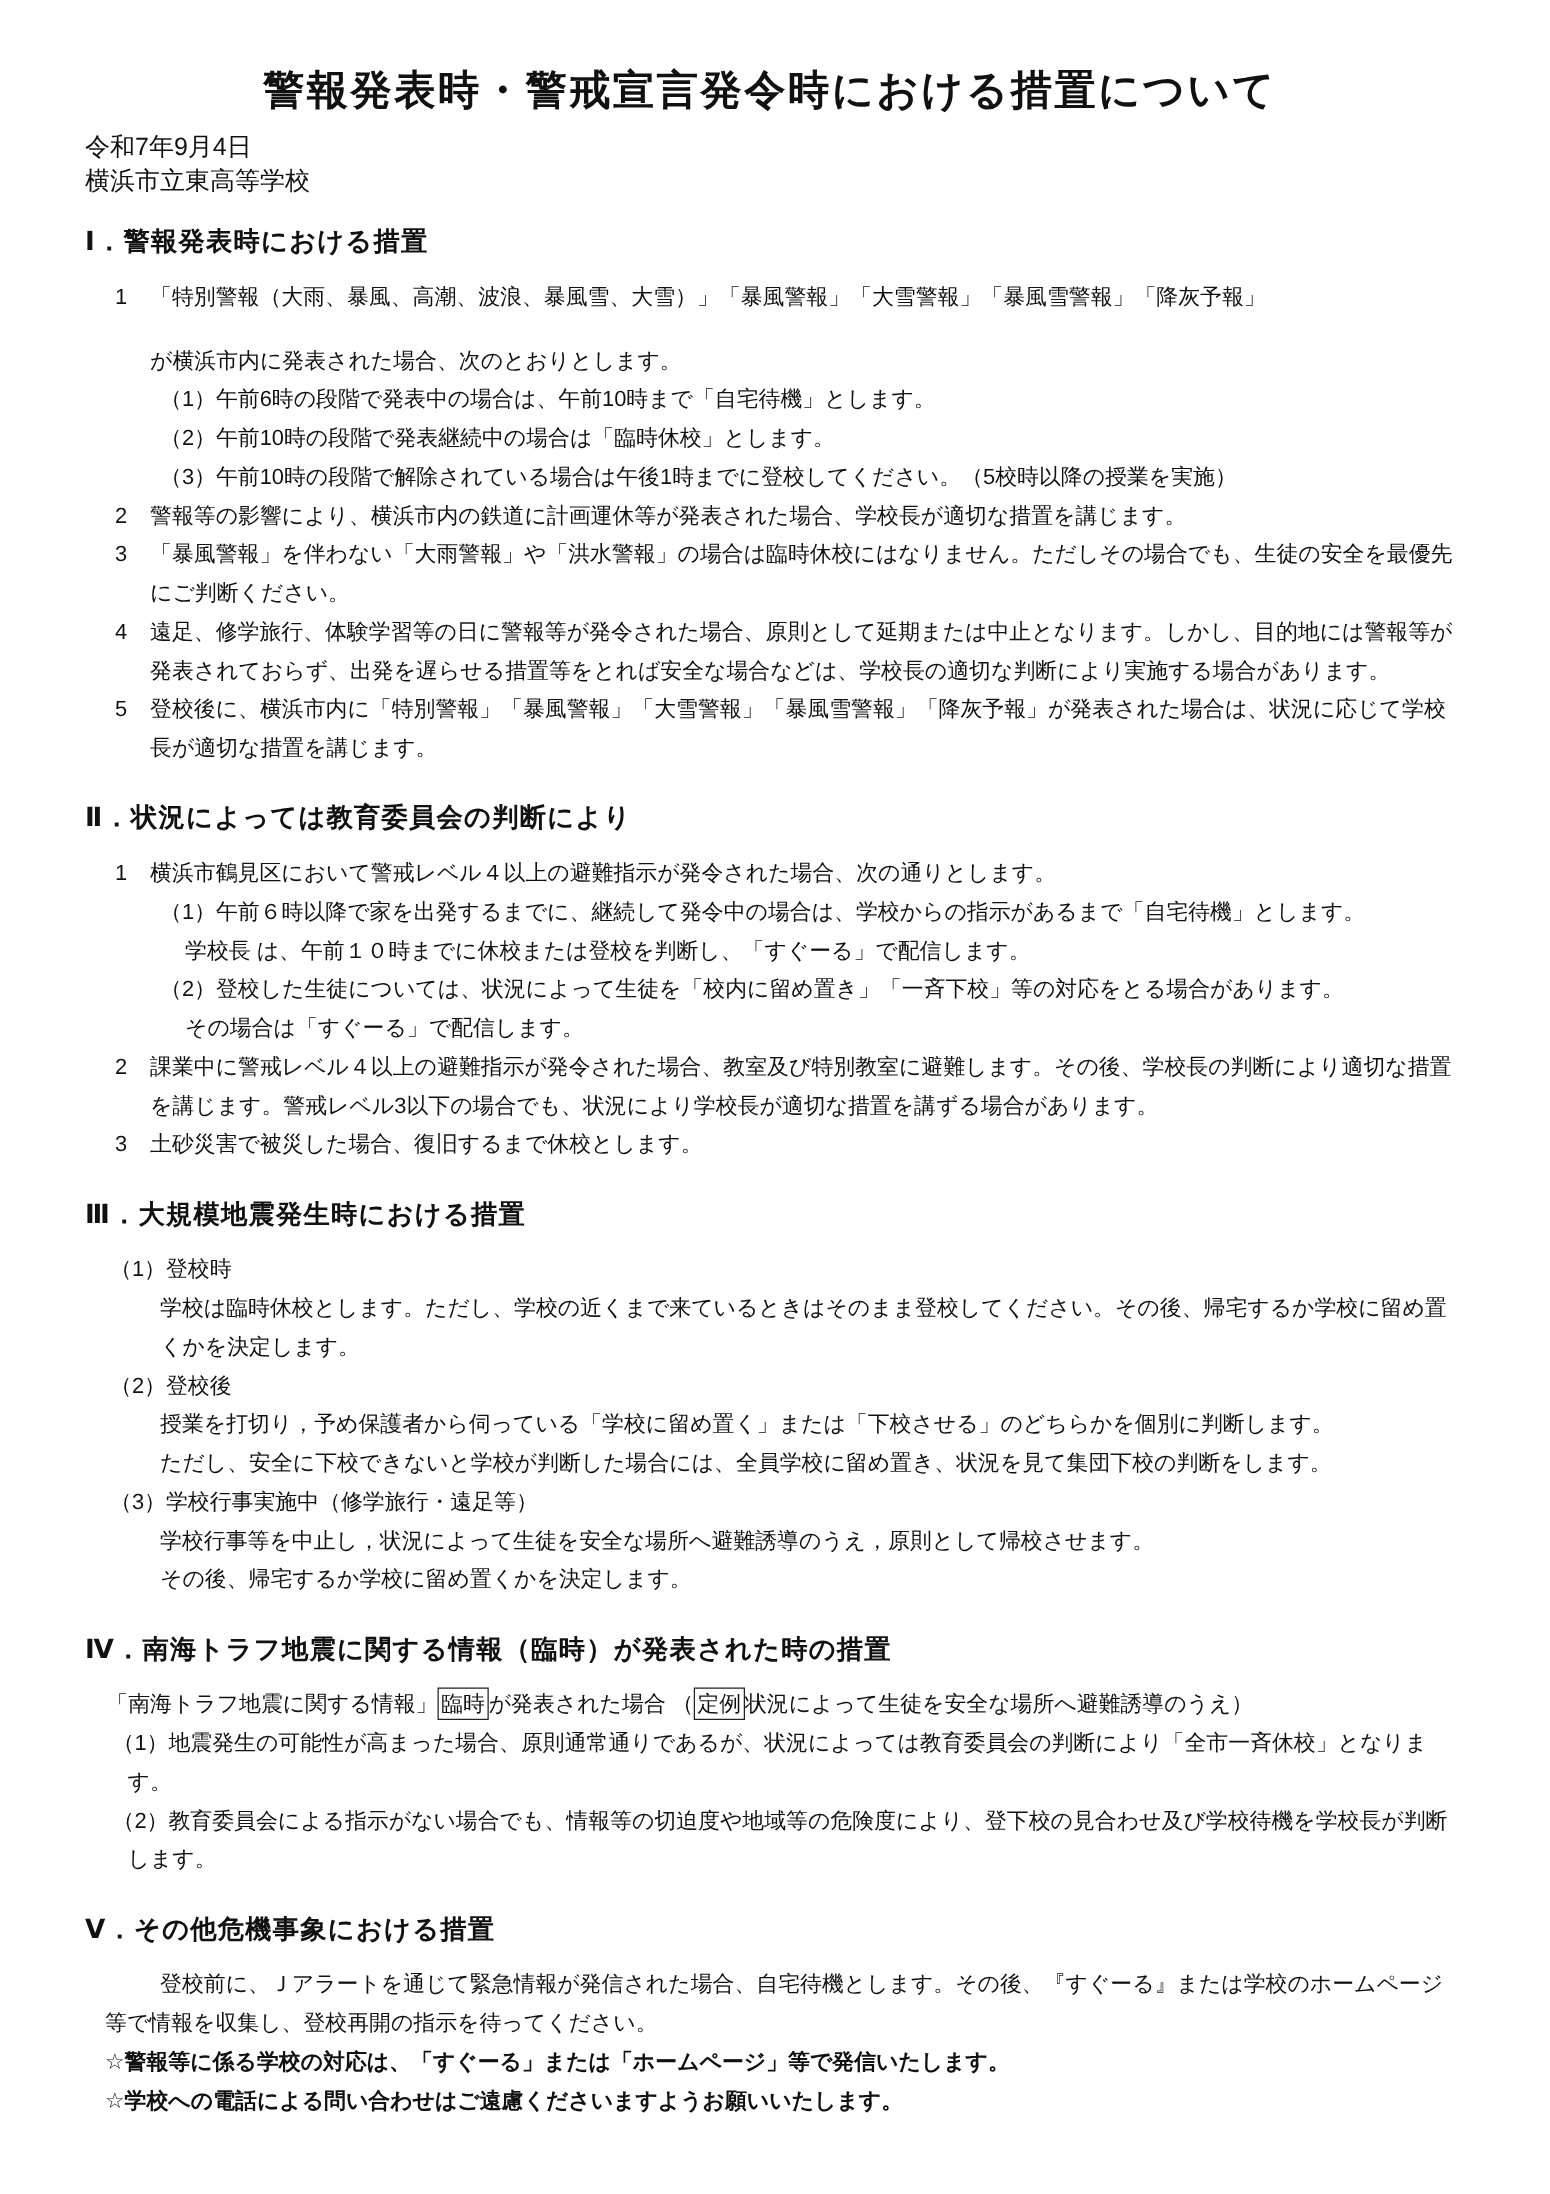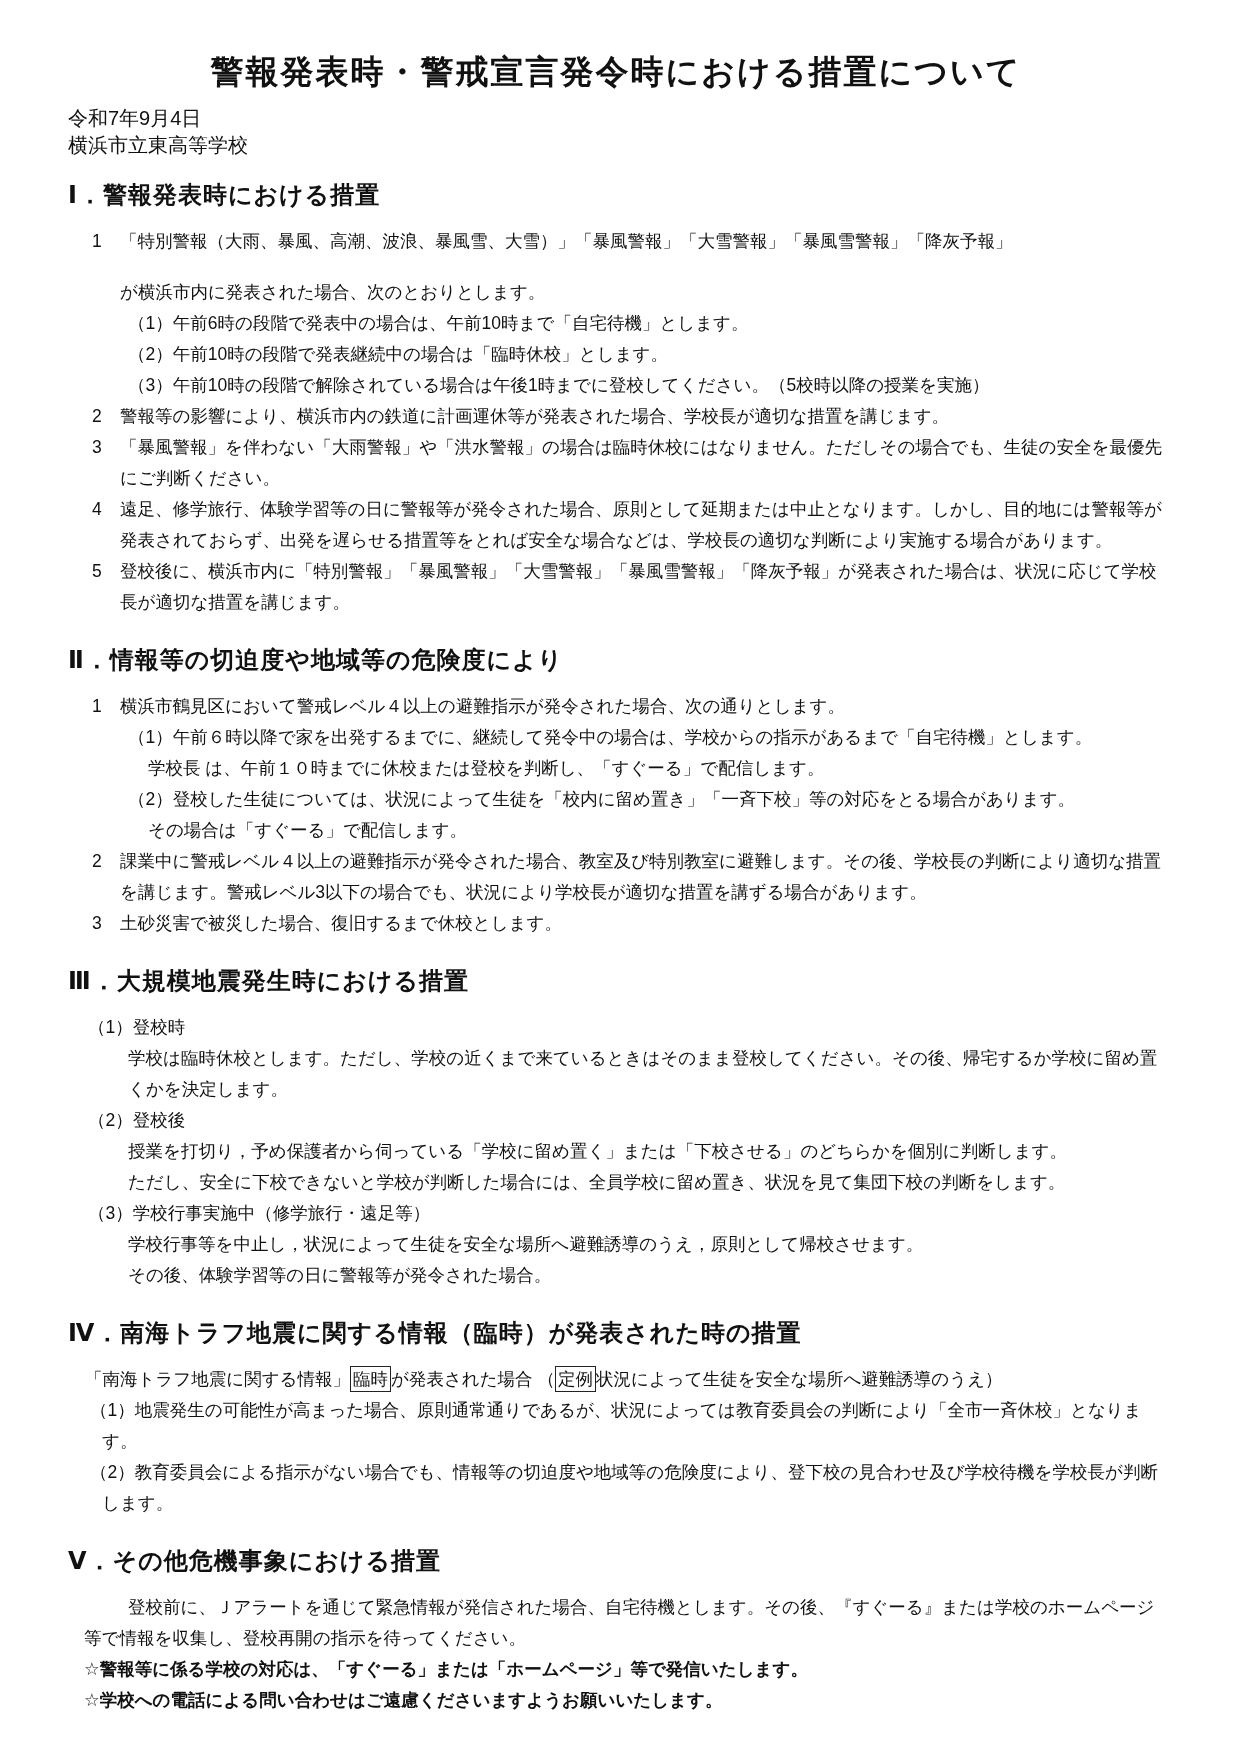--- a/index.html
+++ b/index.html
@@ -21,21 +21,21 @@
     font-weight: bold;
     letter-spacing: 2px;
   }
   .meta {
     text-align: left;
     font-size: 20px;
     line-height: 27px;
     margin-top: 10px;
   }
   .hsec {
-    font-size: 24px;
+    font-size: 21px;
     font-weight: bold;
     margin: 26px 0 15px 0;
     letter-spacing: 1px;
   }
   .hsec.first { margin-top: 20px; }
   .ln {
     font-size: 17.5px;
     line-height: 31px;
   }
   
@@ -107,21 +107,21 @@
   <div class="item">
     <span class="num">4</span>
     <div class="ln">遠足、修学旅行、体験学習等の日に警報等が発令された場合、原則として延期または中止となります。しかし、目的地には警報等が発表されておらず、出発を遅らせる措置等をとれば安全な場合などは、学校長の適切な判断により実施する場合があります。</div>
   </div>
 
   <div class="item">
     <span class="num">5</span>
     <div class="ln">登校後に、横浜市内に「特別警報」「暴風警報」「大雪警報」「暴風雪警報」「降灰予報」が発表された場合は、状況に応じて学校長が適切な措置を講じます。</div>
   </div>
 
-  <h2 class="hsec">Ⅱ．情報等の切迫度や地域等の危険度により</h2>
+  <h2 class="hsec">Ⅱ．状況によっては教育委員会の判断により</h2>
 
   <div class="item">
     <span class="num">1</span>
     <div class="ln">横浜市鶴見区において警戒レベル４以上の避難指示が発令された場合、次の通りとします。</div>
     <div class="ln sub">（1）午前６時以降で家を出発するまでに、継続して発令中の場合は、学校からの指示があるまで「自宅待機」とします。</div>
     <div class="ln sub-cont">学校長 は、午前１０時までに休校または登校を判断し、「すぐーる」で配信します。</div>
     <div class="ln sub">（2）登校した生徒については、状況によって生徒を「校内に留め置き」「一斉下校」等の対応をとる場合があります。</div>
     <div class="ln sub-cont">その場合は「すぐーる」で配信します。</div>
   </div>
 
@@ -140,21 +140,21 @@
 
   <div class="ln s3-label">（1）登校時</div>
   <div class="ln s3-para">学校は臨時休校とします。ただし、学校の近くまで来ているときはそのまま登校してください。その後、帰宅するか学校に留め置くかを決定します。</div>
 
   <div class="ln s3-label">（2）登校後</div>
   <div class="ln s3-para">授業を打切り，予め保護者から伺っている「学校に留め置く」または「下校させる」のどちらかを個別に判断します。</div>
   <div class="ln s3-para">ただし、安全に下校できないと学校が判断した場合には、全員学校に留め置き、状況を見て集団下校の判断をします。</div>
 
   <div class="ln s3-label">（3）学校行事実施中（修学旅行・遠足等）</div>
   <div class="ln s3-para">学校行事等を中止し，状況によって生徒を安全な場所へ避難誘導のうえ，原則として帰校させます。</div>
-  <div class="ln s3-para">その後、体験学習等の日に警報等が発令された場合。</div>
+  <div class="ln s3-para">その後、帰宅するか学校に留め置くかを決定します。</div>
 
   <h2 class="hsec">Ⅳ．南海トラフ地震に関する情報（臨時）が発表された時の措置</h2>
 
   <div class="ln s4-intro">
     <span>「南海トラフ地震に関する情報」</span><span class="boxed">臨時</span><span>が発表された場合 （</span><span class="boxed">定例</span><span>状況によって生徒を安全な場所へ避難誘導のうえ）</span>
   </div>
 
   <div class="ln s4-sub">（1）地震発生の可能性が高まった場合、原則通常通りであるが、状況によっては教育委員会の判断により「全市一斉休校」となります。</div>
   <div class="ln s4-sub">（2）教育委員会による指示がない場合でも、情報等の切迫度や地域等の危険度により、登下校の見合わせ及び学校待機を学校長が判断します。</div>
 

